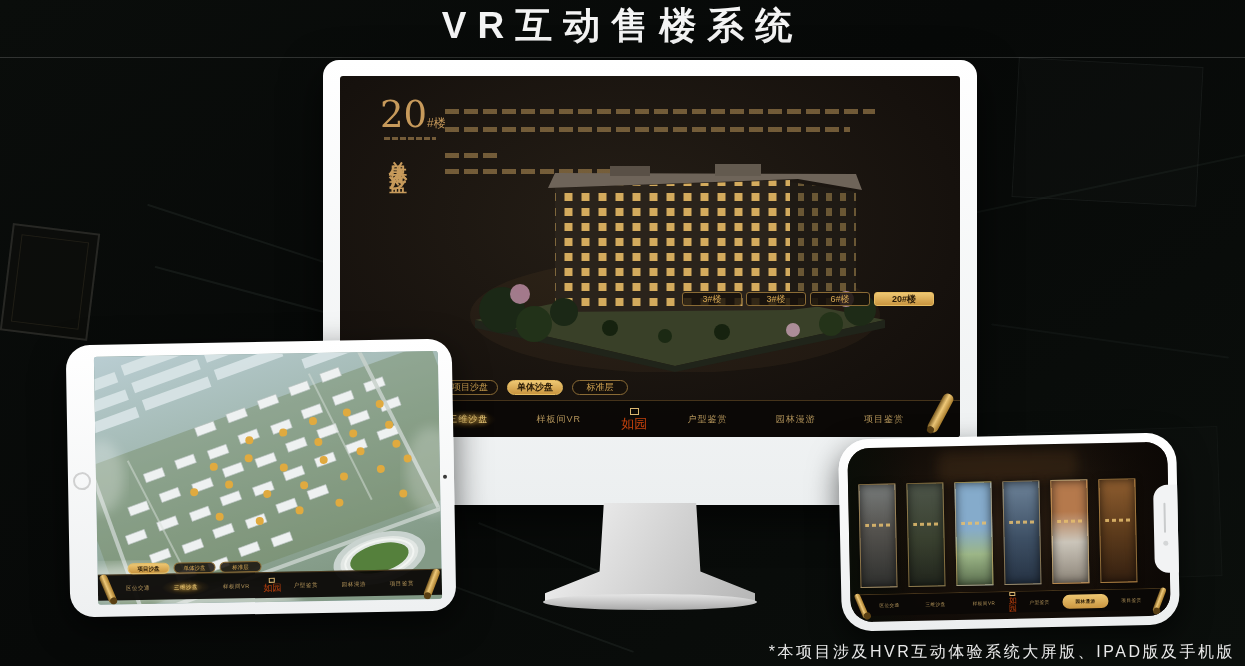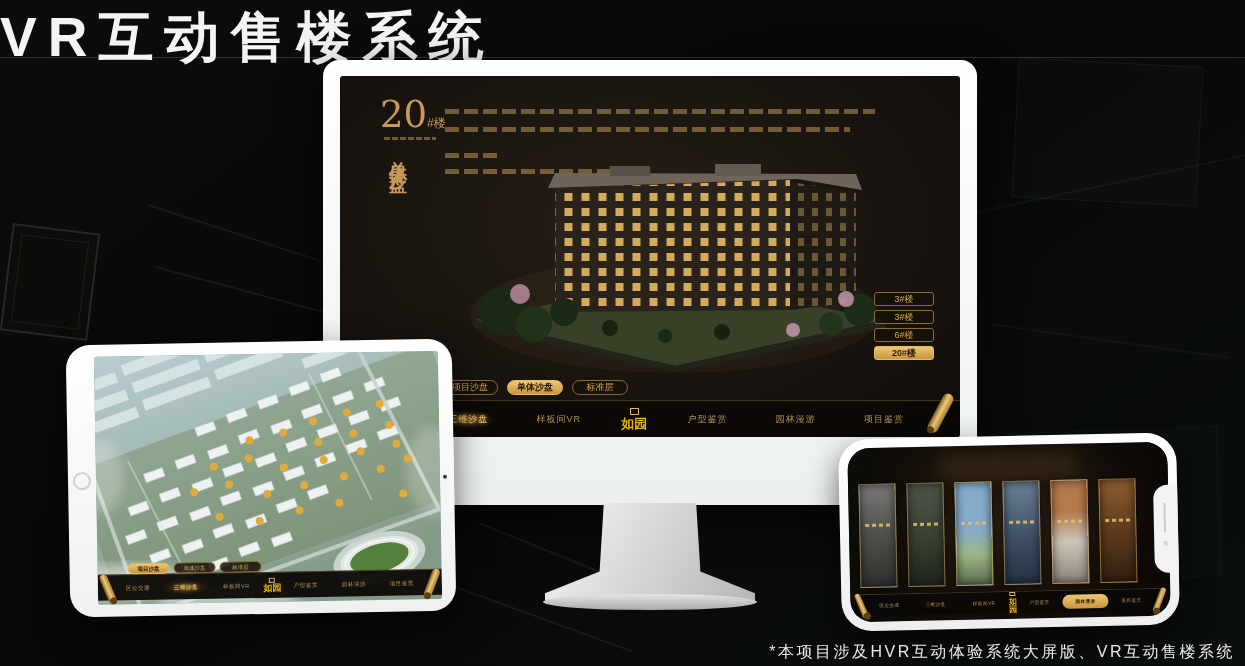--- a/index.html
+++ b/index.html
@@ -11,31 +11,31 @@
   
   .bg-line { position:absolute; height:2px; background:rgba(140,170,155,.09); border-radius:2px; }
   .bg-rect { position:absolute; border:1px solid rgba(170,190,180,.07); background:rgba(255,255,255,.015); }
   .bg-plaque { position:absolute; left:6px; top:228px; width:88px; height:108px;
                border:2px solid rgba(120,120,110,.25); background:rgba(14,14,12,.7);
                transform:rotate(7deg); }
   .bg-plaque::after{ content:""; position:absolute; inset:8px; border:1px solid rgba(180,160,110,.12); }
   .title-rule { position:absolute; left:0; top:57px; width:100%; height:1px; background:rgba(255,255,255,.16); }
 
   
-  .page-title { position:absolute; top:1px; left:0; width:100%; text-align:left;
-                color:#f4f4f4; font-size:55px; font-weight:bold; letter-spacing:11px; }
+  .page-title { position:absolute; top:1px; left:0; width:100%; text-align:center;
+                color:#f4f4f4; font-size:37px; font-weight:bold; letter-spacing:11px; }
   .footnote { position:absolute; right:10px; bottom:3px; color:#e9e9e9;
               font-size:16px; letter-spacing:2.5px; }
   .scroll-icon { position:relative; width:9px; height:36px; border-radius:5px;
                  background:linear-gradient(90deg,#7a5a20,#eec878 45%,#a87c2c); }
   .scroll-icon::after { content:""; position:absolute; left:1px; bottom:-2px; width:7px; height:7px;
                         border-radius:50%; background:#5a4014; }
   .nav-logo { display:flex; flex-direction:column; align-items:center; line-height:1; }
   .nav-logo .seal { width:9px; height:7px; border:1px solid #d9b670; margin-bottom:2px; }
-  .nav-logo .logo-text { color:#eab308; font-family:"DejaVu Serif",serif; font-weight:bold; }
+  .nav-logo .logo-text { color:#c2410c; font-family:"DejaVu Serif",serif; font-weight:normal; }
 
   .pill { display:inline-flex; align-items:center; justify-content:center;
           border:1px solid #8a6b35; border-radius:9px; background:rgba(22,16,10,.85);
           color:#d2a452; white-space:nowrap; }
   .pill.active { background:linear-gradient(#eec772,#c99540); color:#2a1c08; font-weight:bold; border-color:#e7bd62; }
 
   
   .monitor { position:absolute; left:323px; top:60px; width:654px; height:445px;
              background:linear-gradient(#ffffff,#eceff0); border-radius:16px;
              box-shadow:0 14px 40px rgba(0,0,0,.65); }
@@ -53,21 +53,21 @@
   .m-num { font-family:"DejaVu Serif",serif; font-size:37px; color:#c79a5b; line-height:1; }
   .m-unit { font-size:12px; color:#c79a5b; }
   .m-eng { width:52px; height:3px; margin:4px 0 6px 4px;
            background:repeating-linear-gradient(90deg,rgba(190,150,90,.55) 0 6px,transparent 6px 8px); }
   .m-sub { writing-mode:vertical-rl; font-family:"DejaVu Serif",serif; font-size:18px;
            letter-spacing:5px; color:#c79a5b; margin-left:6px; font-weight:bold; }
   .m-par { position:absolute; height:5px;
            background:repeating-linear-gradient(90deg,rgba(200,160,95,.5) 0 14px,transparent 14px 19px); }
 
   
-  .floor-btns { position:absolute; right:26px; top:216px; display:flex; flex-direction:column; gap:4px; }
+  .floor-btns { position:absolute; right:26px; top:216px; display:flex; gap:4px; }
   .floor-btn { width:60px; height:14px; font-size:9px; border-radius:3px; }
 
   
   .m-tabs { position:absolute; left:102px; bottom:42px; display:flex; gap:9px; }
   .m-tabs .pill { width:56px; height:15px; font-size:9px; }
 
   
   .navbar { position:absolute; left:0; right:0; bottom:0; background:rgba(11,8,6,.95);
             border-top:1px solid rgba(140,105,50,.45); display:flex; align-items:center; }
   .m-bar { height:37px; padding:0 48px 0 12px; }
@@ -413,14 +413,14 @@
         </div>
         <span class="scroll-icon t-scroll-r"></span>
       </div>
     </div>
     <div class="p-notch">
       <div class="slit"></div>
       <div class="dot"></div>
     </div>
   </div>
 
-  <div class="footnote">*本项目涉及HVR互动体验系统大屏版、VR互动售楼系统</div>
+  <div class="footnote">*本项目涉及HVR互动体验系统大屏版、IPAD版及手机版</div>
 </div>
 
 </body></html>

